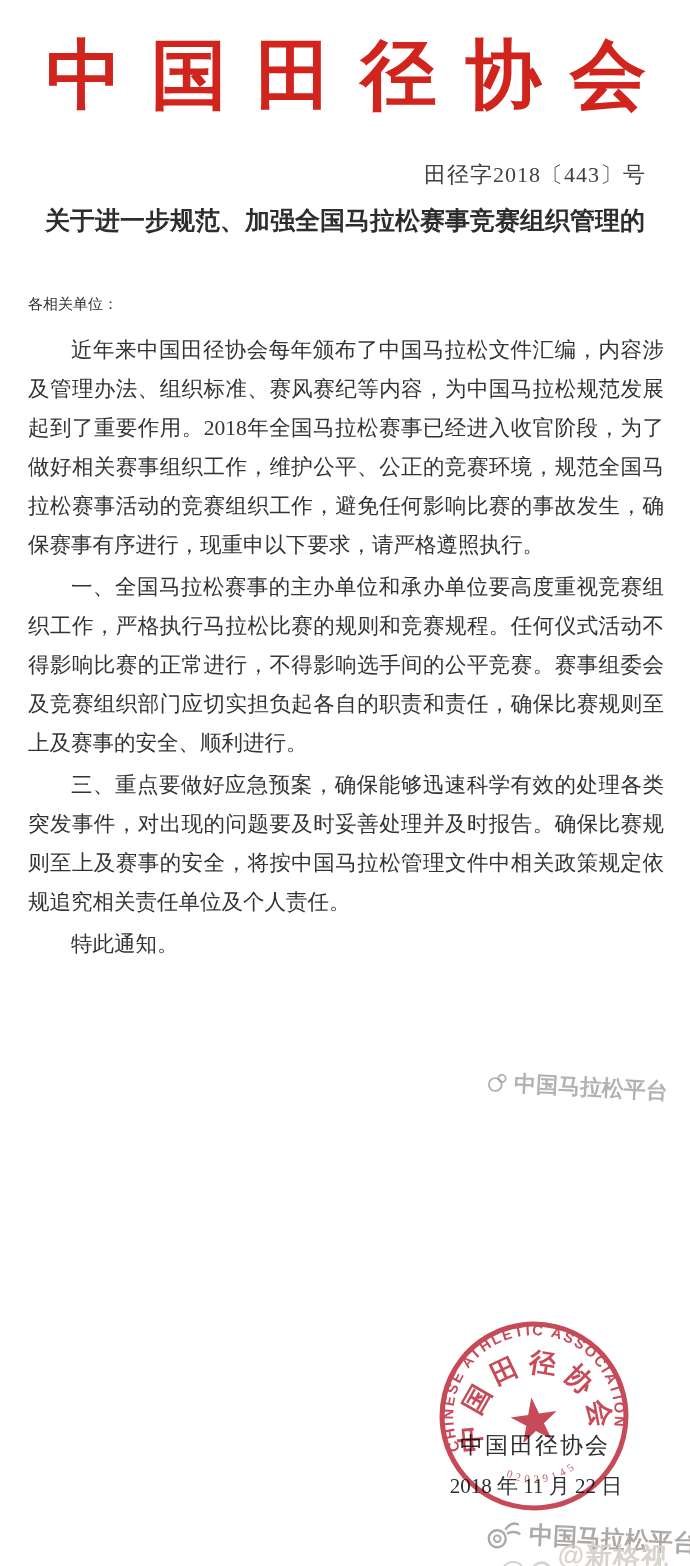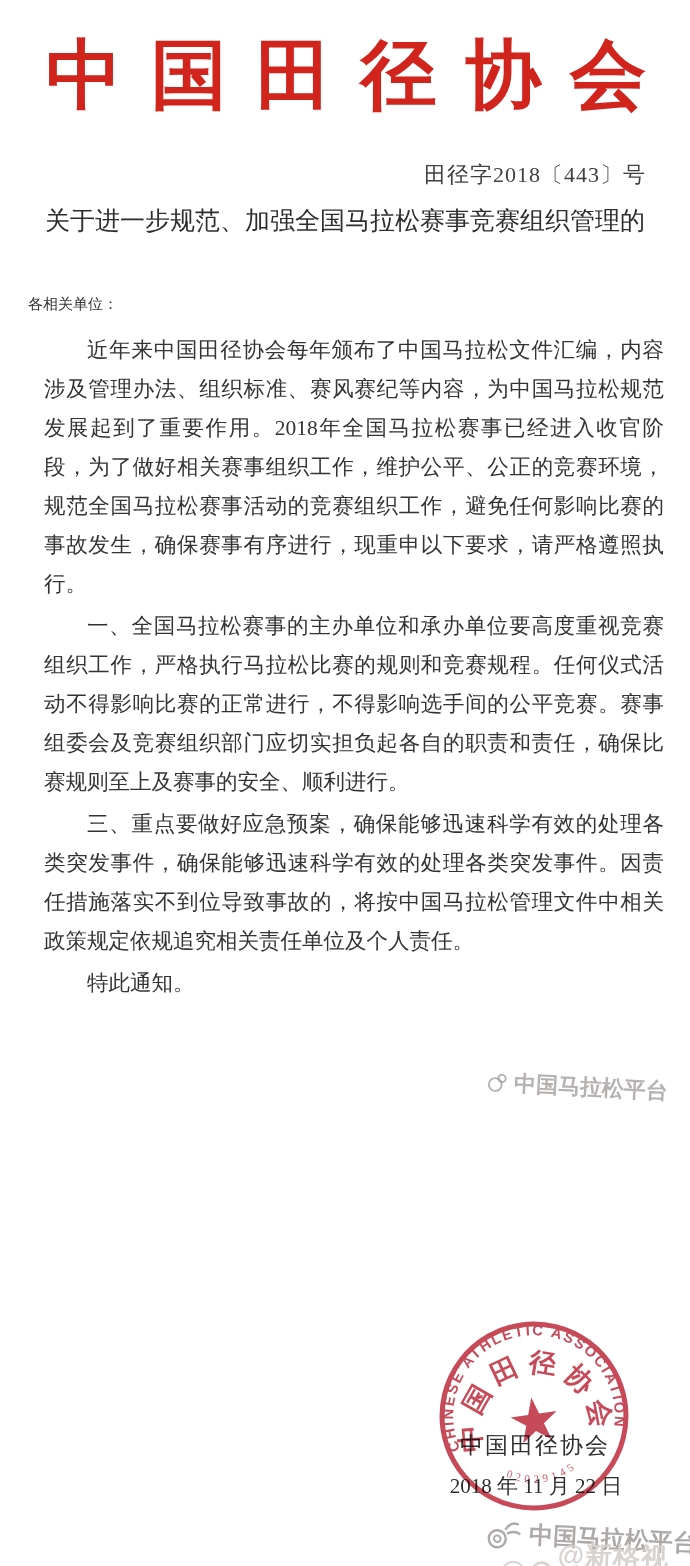--- a/index.html
+++ b/index.html
@@ -18,29 +18,29 @@
   }
   
   .doc-number{
     position:absolute;top:160px;right:44px;
     font-size:22px;color:#404040;letter-spacing:1px;
   }
   
   .notice-title{
     position:absolute;top:201px;left:0;right:0;
     text-align:center;font-size:25px;line-height:39px;
-    font-weight:400;color:#2d2d2d;
+    font-weight:700;color:#2d2d2d;
   }
   
   .salutation{
     position:absolute;top:295px;left:28px;
     font-size:15px;color:#333;
   }
   .body-text{
-    position:absolute;top:331px;left:44px;right:26px;
+    position:absolute;top:331px;left:28px;right:26px;
     font-size:21.5px;line-height:39px;text-align:justify;
     color:#333;
   }
   .body-text p{margin:0 0 3px 0;text-indent:2em;}
   
   .signature{
     position:absolute;top:1430px;left:435px;width:200px;
     text-align:center;font-size:23px;letter-spacing:2px;color:#2e2e2e;
   }
   .issue-date{
@@ -94,21 +94,21 @@
 
   <div class="notice-title">
     <div>关于进一步规范、加强全国马拉松赛事竞赛组织管理的</div>
   </div>
 
   <div class="salutation">各相关单位：</div>
 
   <div class="body-text">
     <p>近年来中国田径协会每年颁布了中国马拉松文件汇编，内容涉及管理办法、组织标准、赛风赛纪等内容，为中国马拉松规范发展起到了重要作用。2018年全国马拉松赛事已经进入收官阶段，为了做好相关赛事组织工作，维护公平、公正的竞赛环境，规范全国马拉松赛事活动的竞赛组织工作，避免任何影响比赛的事故发生，确保赛事有序进行，现重申以下要求，请严格遵照执行。</p>
     <p>一、全国马拉松赛事的主办单位和承办单位要高度重视竞赛组织工作，严格执行马拉松比赛的规则和竞赛规程。任何仪式活动不得影响比赛的正常进行，不得影响选手间的公平竞赛。赛事组委会及竞赛组织部门应切实担负起各自的职责和责任，确保比赛规则至上及赛事的安全、顺利进行。</p>
-    <p>三、重点要做好应急预案，确保能够迅速科学有效的处理各类突发事件，确保能够迅速科学有效的处理各类突发事件。因责任措施落实不到位导致事故的，将按中国马拉松管理文件中相关政策规定依规追究相关责任单位及个人责任。</p>
+    <p>三、重点要做好应急预案，确保能够迅速科学有效的处理各类突发事件，对出现的问题要及时妥善处理并及时报告。确保比赛规则至上及赛事的安全，将按中国马拉松管理文件中相关政策规定依规追究相关责任单位及个人责任。</p>
     <p>特此通知。</p>
   </div>
 
   <div class="signature">中国田径协会</div>
   <div class="issue-date">2018 年 11 月 22 日</div>
 
   <div class="seal">
     <svg width="196" height="196" viewBox="0 0 194 194">
       <defs>
         <path id="arcEn" d="M 31.5,142.9 A 80,80 0 1 1 162.5,142.9" fill="none"></path>

